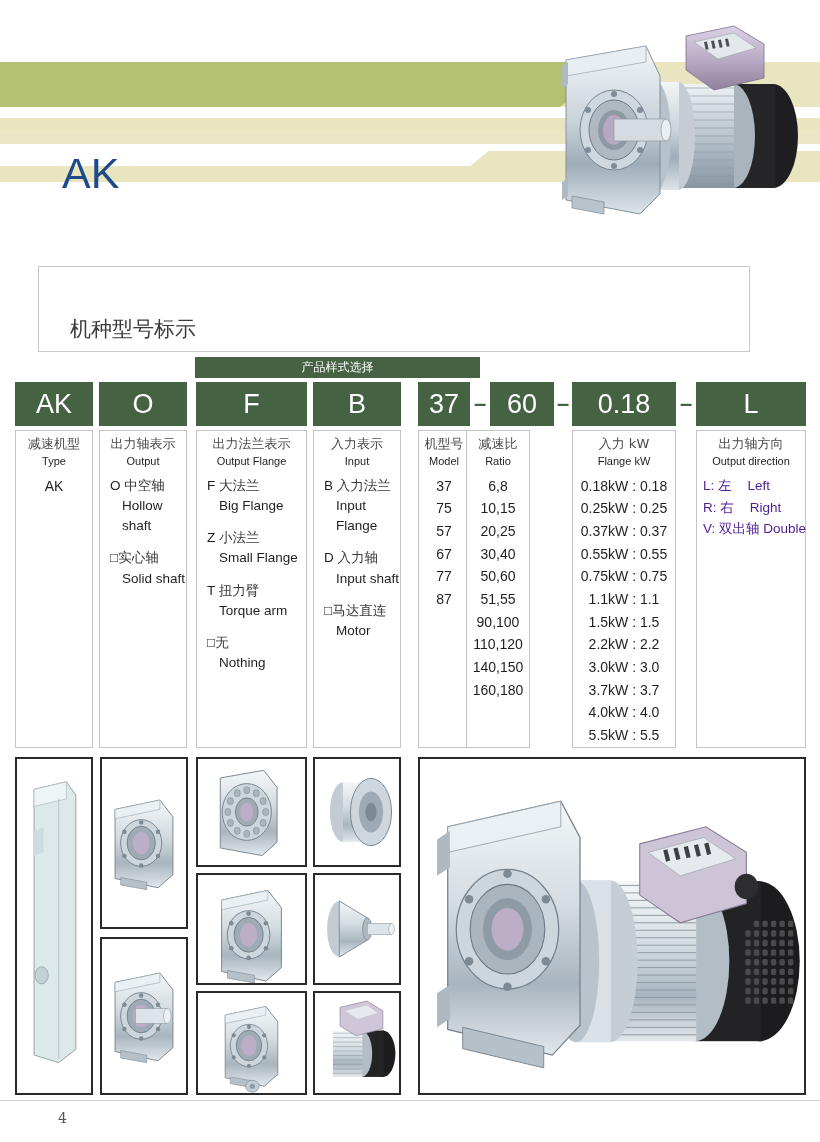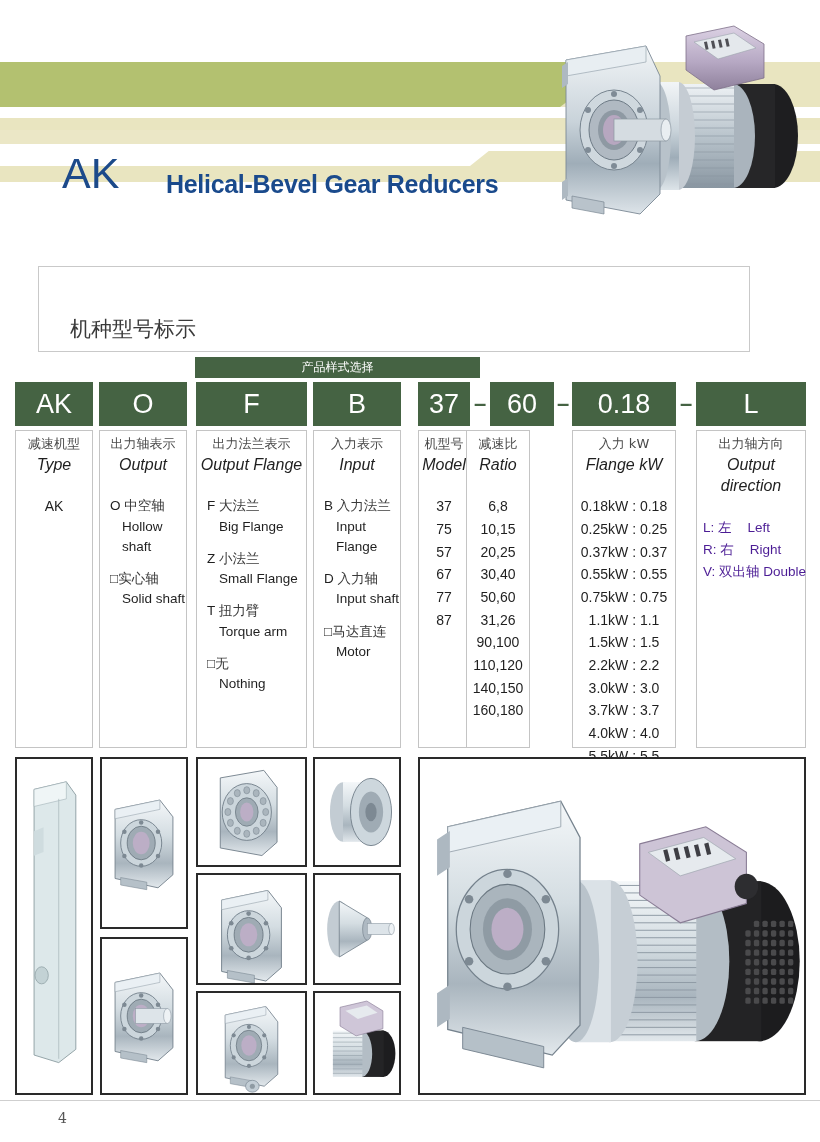--- a/index.html
+++ b/index.html
@@ -90,23 +90,22 @@
   .col {
     position:absolute; top:0; height:318px;
     border:1px solid #c4c4c4; background:#ffffff;
     padding-top:4px;
   }
   .col .hd-cn {
     text-align:center; font-size:13px; color:#4a4a4a; line-height:1.45;
     font-family:"DejaVu Sans","Liberation Sans",sans-serif;
   }
   .col .hd-en {
-    text-align:center; font-size:16px; color:#1f1f1f; line-height:1.35;
-    margin-bottom:20px;
-    font-style:italic;
+    text-align:center; font-size:11px; color:#1f1f1f; line-height:1.35;
+    margin-bottom:6px;
   }
   .col .entry { font-size:13.5px; color:#1f1f1f; line-height:1.5; }
   .col .entry .cn {
     font-family:"DejaVu Sans","Liberation Sans",sans-serif; color:#3a3a3a;
   }
   .col .e-line { padding-left:10px; }
   .col .e-line2 { padding-left:22px; }
   .col .gap { height:11px; }
   .col .center-line { text-align:center; font-size:14px; color:#1f1f1f; line-height:1.62; }
 
@@ -216,21 +215,20 @@
         <circle cx="60" cy="132" r="3"></circle>
           <circle cx="60" cy="92" r="3"></circle>
       </g>
 
       <path d="M44 178 L76 184 L76 196 L44 190 Z" fill="#b9c3cb" stroke="#7b8894" stroke-width="0.7"></path>
       <path d="M40 44 L34 48 L34 70 L40 66 Z" fill="#aeb9c2"></path>
       <path d="M40 160 L34 164 L34 182 L40 178 Z" fill="#aeb9c2"></path>
     </svg>
 
     <div class="title-ak">AK</div>
-    <div class="title-sub">Helical-Bevel Gear Reducers</div>
   </div>
 
   <div class="ind-box"></div>
   <div class="ind-cn">机种型号标示</div>
 
   <div class="style-bar">产品样式选择</div>
 
   <div class="codes" id="codes-row">
       <div class="code-box" style="left: 15px; width: 78px;">AK</div>
       <div class="code-box" style="left: 99px; width: 88px;">O</div>
@@ -319,21 +317,21 @@
         <div class="center-line">87</div>
       </div>
       <div class="col" style="left: 466px; width: 64px;">
         <div class="hd-cn">减速比</div>
         <div class="hd-en">Ratio</div>
         <div class="center-line">6,8</div>
         <div class="center-line">10,15</div>
         <div class="center-line">20,25</div>
         <div class="center-line">30,40</div>
         <div class="center-line">50,60</div>
-        <div class="center-line">31,26</div>
+        <div class="center-line">51,55</div>
         <div class="center-line">90,100</div>
         <div class="center-line">110,120</div>
         <div class="center-line">140,150</div>
         <div class="center-line">160,180</div>
       </div>
       <div class="col" style="left: 572px; width: 104px;">
         <div class="hd-cn">入力 kW</div>
         <div class="hd-en">Flange kW</div>
         <div class="center-line">0.18kW : 0.18</div>
         <div class="center-line">0.25kW : 0.25</div>

